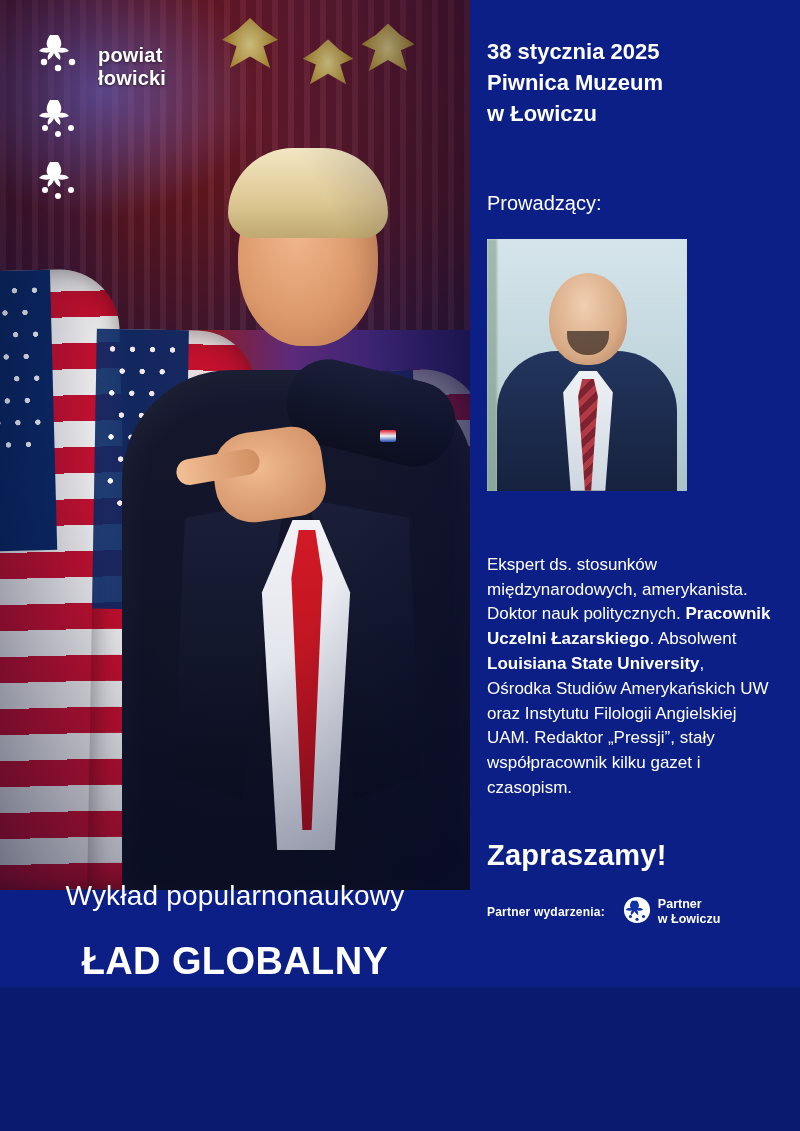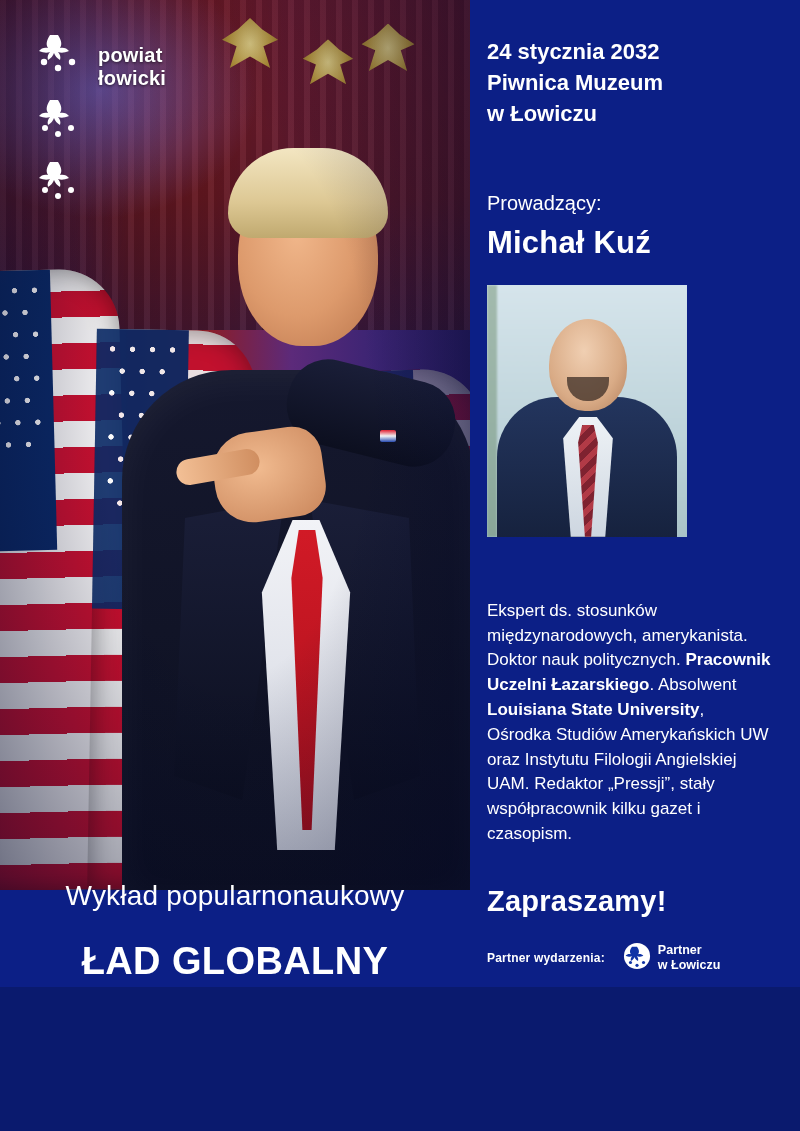--- a/index.html
+++ b/index.html
@@ -443,27 +443,26 @@
     <div class="lecture-kicker">Wykład popularnonaukowy</div>
     <div class="lecture-title">
       <div>ŁAD GLOBALNY</div>
       <div>TRUMP I JEGO NOWY</div>
     </div>
   </div>
 
   <div class="right-col">
 
     <div class="when">
-      <div>24 stycznia 2032</div>
+      <div>38 stycznia 2025</div>
       <div>Piwnica Muzeum</div>
       <div>w Łowiczu</div>
     </div>
 
     <div class="host-label">Prowadzący:</div>
-    <div class="host-name">Michał Kuź</div>
 
     <div class="portrait">
       <div class="po-trees"></div>
       <div class="po-body"></div>
       <div class="po-shirt"></div>
       <div class="po-tie"></div>
       <div class="po-head"></div>
       <div class="po-beard"></div>
     </div>
 

